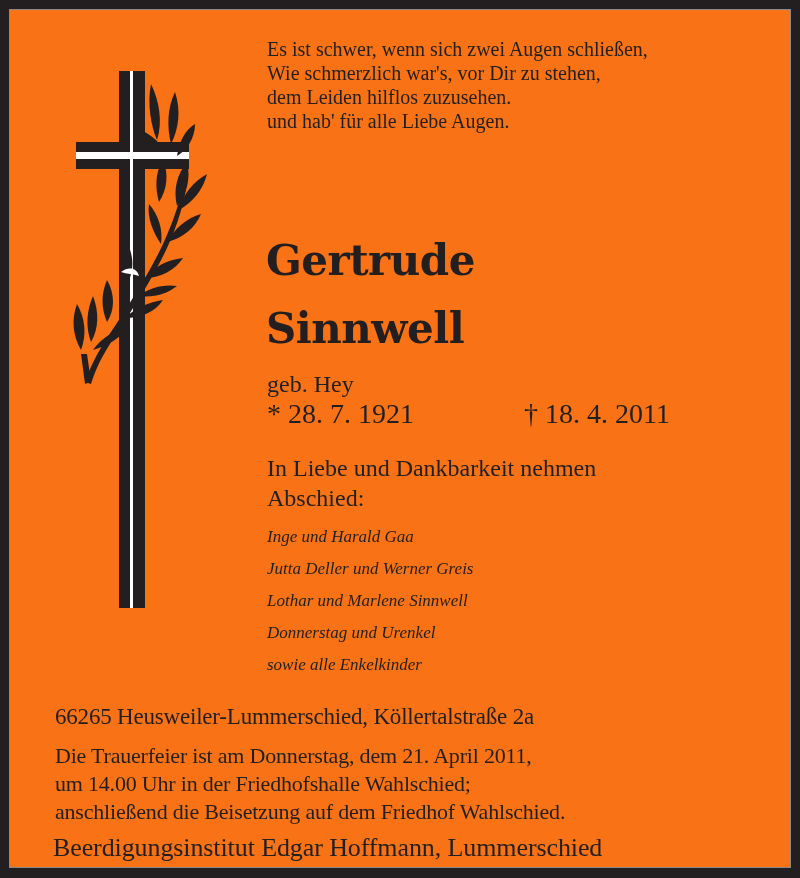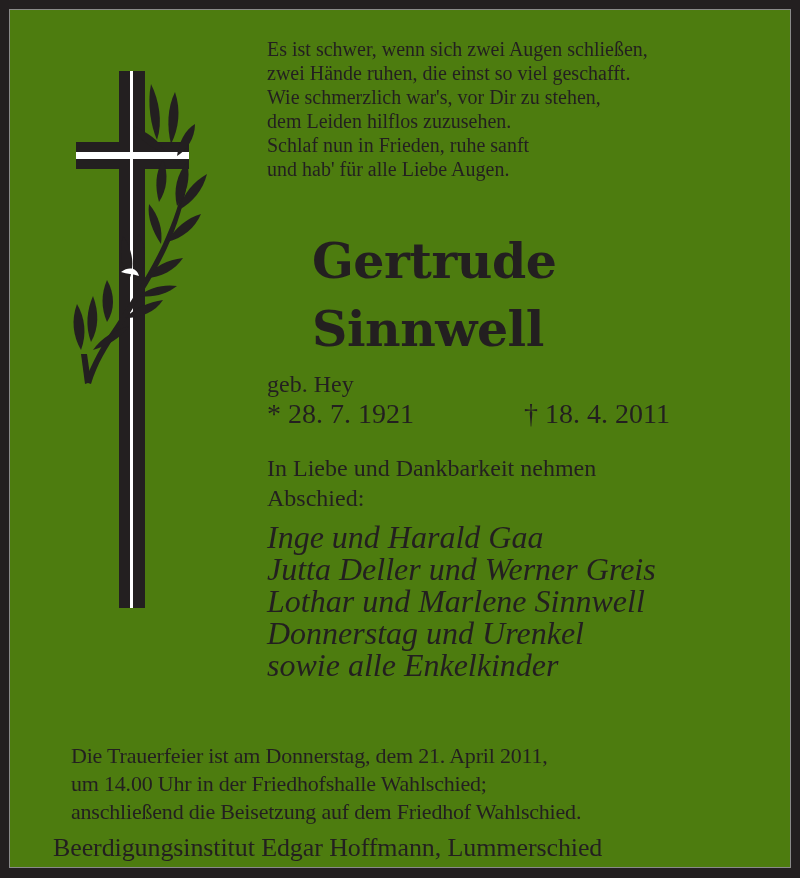--- a/index.html
+++ b/index.html
@@ -14,21 +14,21 @@
       overflow: hidden;
       font-family: "DejaVu Serif", "Liberation Serif", serif;
       color: #231f20;
     }
     .frame {
       position: absolute;
       left: 9px;
       top: 9px;
       width: 782px;
       height: 859px;
-      background: #4d7c0f;
+      background: #f97316;
       box-shadow: inset 0 0 0 1px #8a8a8a;
     }
     .emblem {
       position: absolute;
       left: 58px;
       top: 55px;
       width: 150px;
       height: 550px;
     }
     .abs { position: absolute; white-space: nowrap; }
@@ -40,24 +40,23 @@
       font-size: 20px;
       line-height: 24px;
     }
     .poem div { height: 24px; }
 
     .name {
       left: 257px;
       top: 218px;
       font-family: "DejaVu Serif", serif;
       font-weight: bold;
-      font-size: 49px;
+      font-size: 42px;
       line-height: 68px;
       letter-spacing: -0.5px;
-      margin-left: 46px;
     }
     .name div { height: 68px; }
 
     .birthname {
       left: 258px;
       top: 360px;
       font-family: "Liberation Serif", serif;
       font-size: 24px;
       line-height: 30px;
     }
@@ -80,41 +79,40 @@
       font-size: 24px;
       line-height: 30px;
     }
     .farewell div { height: 30px; }
 
     .mourners {
       left: 258px;
       top: 512px;
       font-family: "Liberation Serif", serif;
       font-style: italic;
-      font-size: 32px;
+      font-size: 17px;
       line-height: 32px;
     }
     .mourners div { height: 32px; }
 
     .address {
       left: 46px;
       top: 693px;
       font-family: "Liberation Serif", serif;
       font-size: 23px;
       line-height: 30px;
       letter-spacing: -0.2px;
     }
     .service {
       left: 46px;
       top: 733px;
       font-family: "Liberation Serif", serif;
       font-size: 22px;
       line-height: 28px;
       letter-spacing: -0.2px;
-      margin-left: 16px;
     }
     .service div { height: 28px; }
     .undertaker {
       left: 44px;
       top: 826px;
       font-family: "Liberation Serif", serif;
       font-size: 26px;
       line-height: 26px;
       letter-spacing: -0.1px;
     }
@@ -164,24 +162,22 @@
       <path d="M10 240 C18 254 20 270 14 286 C6 272 4 256 10 240 Z"></path>
       <path d="M26 232 C32 248 32 264 24 278 C18 262 20 246 26 232 Z"></path>
       <path d="M62 262 C54 274 40 282 26 286 C34 274 48 266 62 262 Z"></path>
 
       <path d="M54 208 C62 202 70 204 72 212 C66 210 60 210 54 208 Z" fill="#ffffff"></path>
     </g>
   </svg>
 
   <div class="abs poem">
     <div>Es ist schwer, wenn sich zwei Augen schließen,</div>
-    <div>zwei Hände ruhen, die einst so viel geschafft.</div>
     <div>Wie schmerzlich war's, vor Dir zu stehen,</div>
     <div>dem Leiden hilflos zuzusehen.</div>
-    <div>Schlaf nun in Frieden, ruhe sanft</div>
     <div>und hab' für alle Liebe Augen.</div>
   </div>
 
   <div class="abs name">
     <div>Gertrude</div>
     <div>Sinnwell</div>
   </div>
 
   <div class="abs birthname">geb. Hey</div>
 
@@ -196,20 +192,21 @@
   </div>
 
   <div class="abs mourners">
     <div>Inge und Harald Gaa</div>
     <div>Jutta Deller und Werner Greis</div>
     <div>Lothar und Marlene Sinnwell</div>
     <div>Donnerstag und Urenkel</div>
     <div>sowie alle Enkelkinder</div>
   </div>
 
+  <div class="abs address">66265 Heusweiler-Lummerschied, Köllertalstraße 2a</div>
 
   <div class="abs service">
     <div>Die Trauerfeier ist am Donnerstag, dem 21. April 2011,</div>
     <div>um 14.00 Uhr in der Friedhofshalle Wahlschied;</div>
     <div>anschließend die Beisetzung auf dem Friedhof Wahlschied.</div>
   </div>
 
   <div class="abs undertaker">Beerdigungsinstitut Edgar Hoffmann, Lummerschied</div>
 </div>
 

